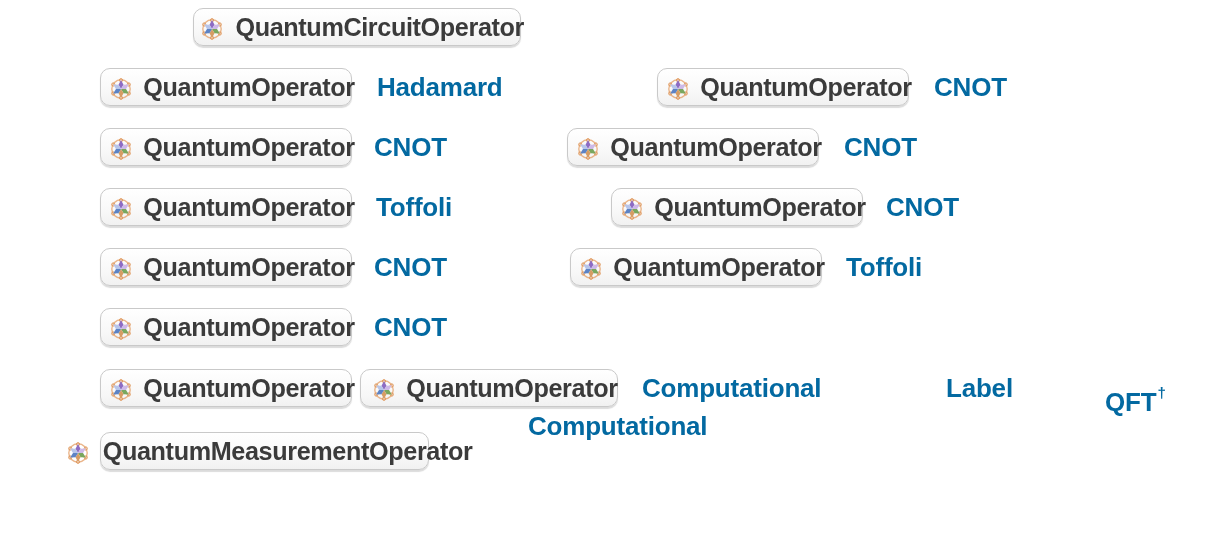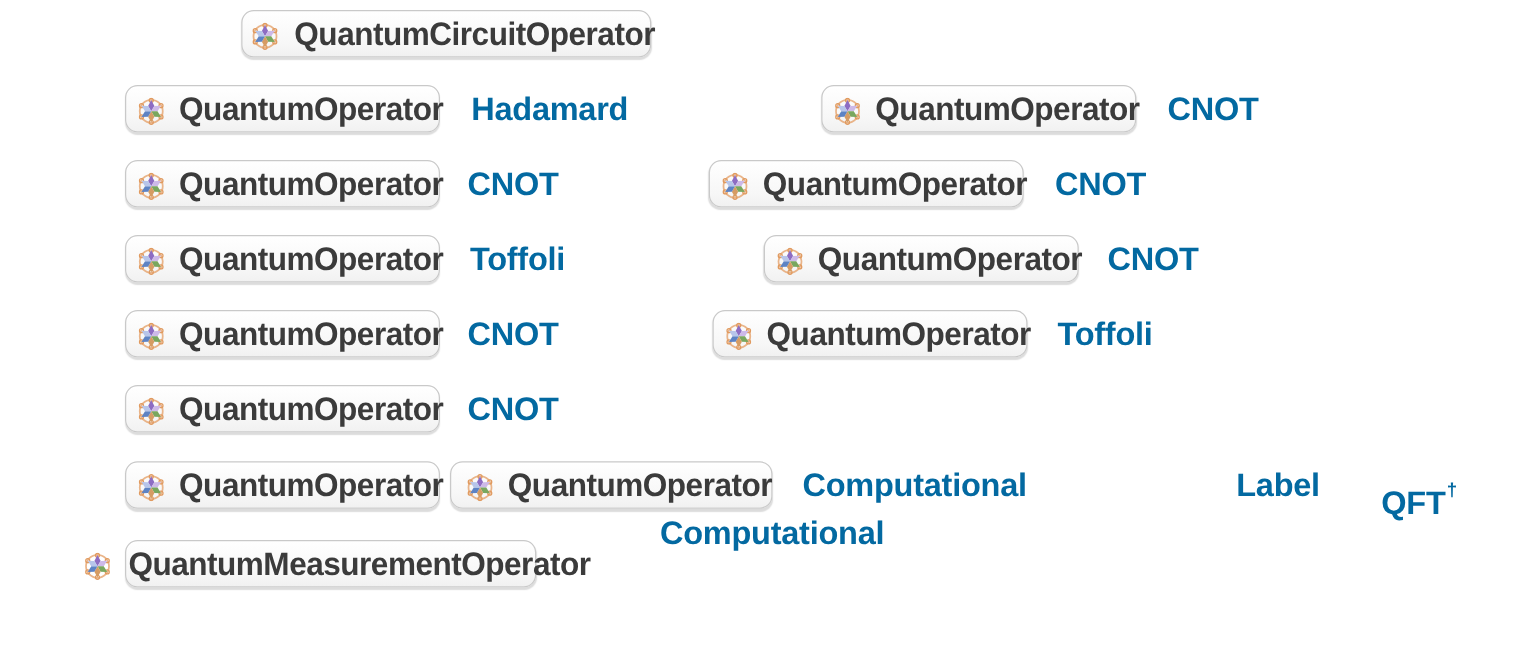--- a/index.html
+++ b/index.html
@@ -134,21 +134,21 @@
         </svg></span>
     <span class="lbl">QuantumOperator</span>
   </span>
   <span class="tok" style="left:360px;top:369px;width:258px">
     <span class="picon"><svg viewBox="0 0 22 22" width="22" height="22">
           <use href="#paclet-icon-shape"></use>
         </svg></span>
     <span class="lbl">QuantumOperator</span>
   </span>
   <span class="str" style="left:642px;top:369px">Computational</span>
-  <span class="str" style="left:989px;top:369px">Label</span>
+  <span class="str" style="left:946px;top:369px">Label</span>
   <span class="str" style="left:1105px;top:383px">
       <span>QFT</span>
       <span class="sup">†</span>
     </span>
 
   <span class="tok" style="left:100px;top:432px;width:329px">
     <span class="picon"><svg viewBox="0 0 22 22" width="22" height="22">
           <use href="#paclet-icon-shape"></use>
         </svg></span>
     <span class="lbl">QuantumMeasurementOperator</span>

